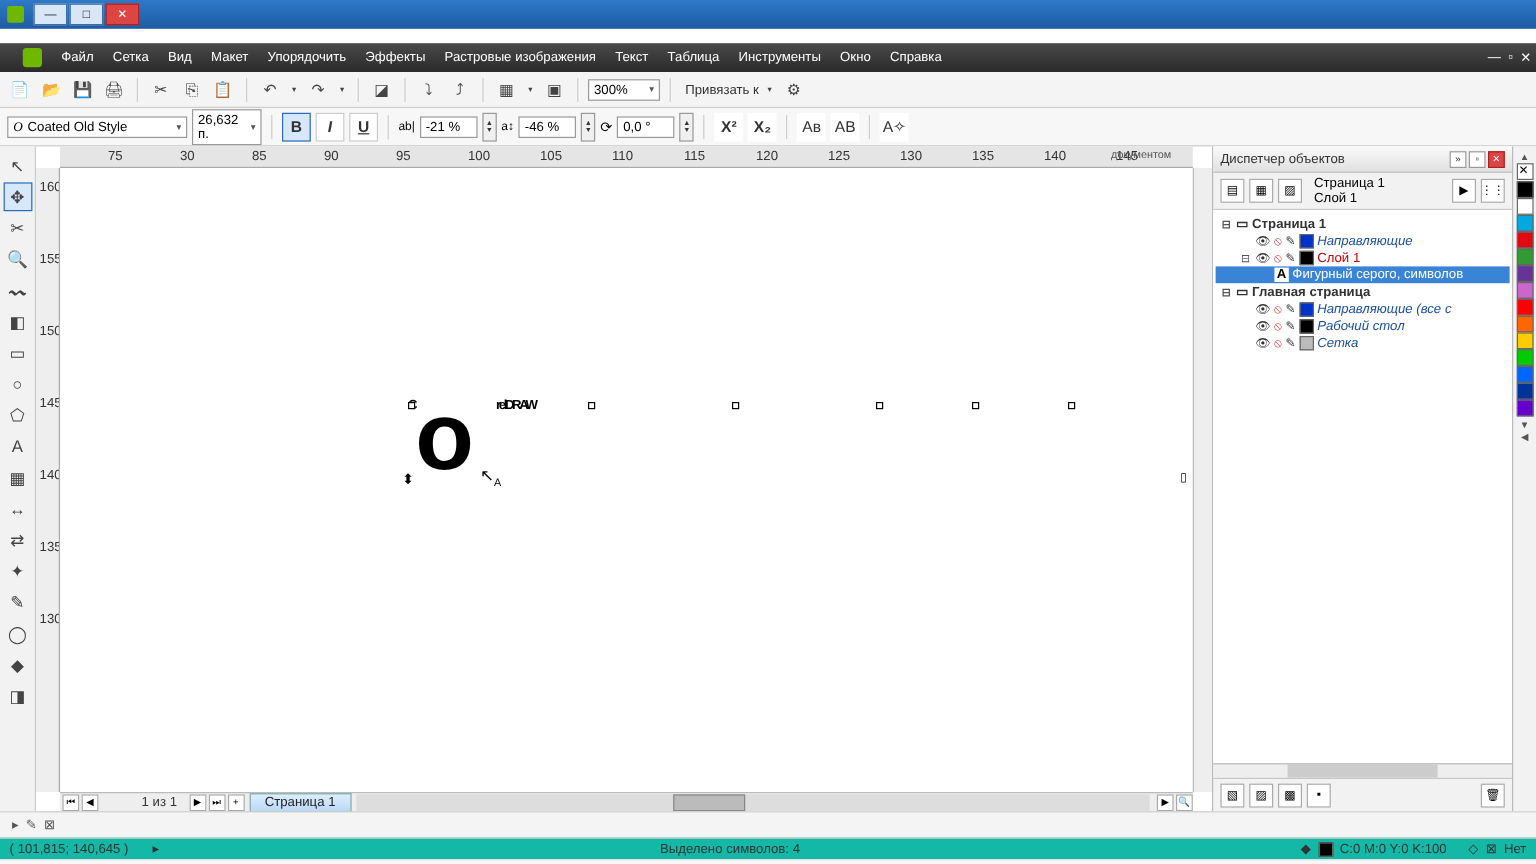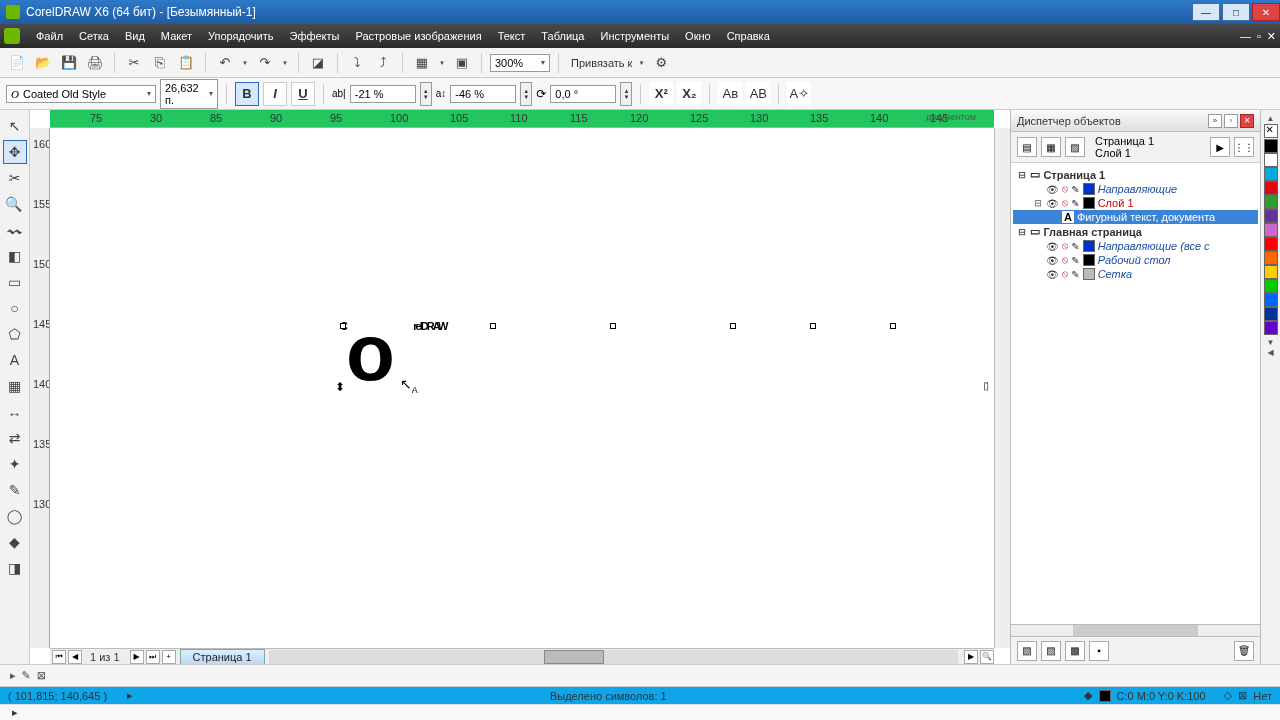--- a/index.html
+++ b/index.html
@@ -3,56 +3,56 @@
 <meta charset="utf-8">
 <style>
 * { margin:0; padding:0; box-sizing:border-box; font-family:Tahoma,Arial,sans-serif; font-size:11px; user-select:none; }
 body { width:1280px; height:720px; background:#fff; overflow:hidden; position:relative; }
 .titlebar { height:24px; background:linear-gradient(#2e79c8,#1f5ba3); display:flex; align-items:center; color:#fff; padding-left:6px; }
 .titlebar .logo { width:14px; height:14px; background:#6fb800; border-radius:2px; margin-right:6px; }
 .titlebar .title { flex:1; font-size:12px; }
 .winbtns { display:flex; }
 .winbtn { width:28px; height:18px; background:#d8e6f6; border:1px solid #3a6ea5; margin-left:2px; display:flex; align-items:center; justify-content:center; font-size:10px; color:#222; }
 .winbtn.close { background:#d44; color:#fff; border-color:#a22; }
-.menubar { height:24px; background:linear-gradient(#4a4a4a,#2a2a2a); display:flex; align-items:center; padding:0 4px; color:#fff; position:relative; }
+.menubar { height:24px; background:linear-gradient(#4a4a4a,#2a2a2a); display:flex; align-items:center; padding:0 19px; color:#fff; position:relative;margin-top:12px; }
 .menubar .m-logo { width:16px; height:16px; background:#6fb800; border-radius:3px; margin-right:8px; }
 .menubar .menu-item { padding:0 8px; line-height:24px; cursor:pointer; }
 .menubar .doc-ctrl { position:absolute; right:4px; color:#fff; font-size:10px; display:flex; gap:6px; }
 .toolbar { height:30px; background:#f4f4f4; border-bottom:1px solid #ccc; display:flex; align-items:center; padding:0 6px; gap:4px; }
 .tbtn { width:22px; height:22px; border:1px solid transparent; display:flex; align-items:center; justify-content:center; font-size:13px; color:#444; cursor:pointer; border-radius:2px; }
 .tsep { width:1px; height:20px; background:#ccc; margin:0 4px; }
 .zoom-sel { border:1px solid #999; padding:2px 4px; min-width:60px; display:flex; align-items:center; justify-content:space-between; font-size:11px; background:#fff; }
 .zoom-sel::after { content:"▾"; font-size:8px; color:#555; margin-left:6px; }
 .snaptxt { font-size:11px; color:#333; margin-left:4px; }
 .propbar { height:32px; background:#f7f7f7; border-bottom:1px solid #ccc; display:flex; align-items:center; padding:0 6px; gap:4px; }
 .font-sel { border:1px solid #999; background:#fff; padding:2px 4px; width:150px; display:flex; align-items:center; gap:4px; }
 .font-sel::after,.size-sel::after { content:"▾"; font-size:8px; margin-left:auto; color:#555; }
 .size-sel { border:1px solid #999; background:#fff; padding:2px 4px; width:58px; display:flex; align-items:center; }
 .pt-btn { width:24px; height:24px; border:1px solid #ccc; display:flex; align-items:center; justify-content:center; font-weight:bold; font-size:13px; color:#333; background:#fff; }
 .pt-btn.active { border-color:#2a6ac1; background:#d8e8fb; }
-.num-in { border:1px solid #999; background:#fff; padding:2px 4px; width:66px; font-size:11px; }
+.num-in { border:1px solid #999; background:#fff; padding:2px 4px; width:48px; font-size:11px; }
 .spinner { width:12px; height:24px; border:1px solid #999; background:#f0f0f0; display:flex; flex-direction:column; align-items:center; justify-content:center; font-size:6px; color:#333; }
 .main { display:flex; height:calc(720px - 24px - 24px - 30px - 32px - 22px - 18px - 16px); }
 .toolbox { width:30px; background:#f2f2f2; border-right:1px solid #ccc; display:flex; flex-direction:column; align-items:center; padding-top:4px; gap:2px; }
 .tool { width:24px; height:24px; display:flex; align-items:center; justify-content:center; font-size:14px; color:#444; cursor:pointer; border:1px solid transparent; }
 .tool.active { background:#d8e8fb; border:1px solid #2a6ac1; }
 .canvas-wrap { flex:1; position:relative; overflow:hidden; }
-.ruler-h { position:absolute; top:0; left:20px; right:16px; height:18px; background:#22c55e; border-bottom:1px solid #aaa; overflow:hidden; font-size:9px; color:#333; }
+.ruler-h { position:absolute; top:0; left:20px; right:16px; height:18px; background:#e5e5e5; border-bottom:1px solid #aaa; overflow:hidden; font-size:9px; color:#333; }
 .ruler-h span { position:absolute; top:2px; }
 .ruler-v { position:absolute; top:18px; left:0; width:20px; bottom:16px; background:#eee; border-right:1px solid #aaa; overflow:hidden; font-size:9px; color:#333; }
 .ruler-v span { position:absolute; left:3px; transform:none; white-space:nowrap; }
 .ruler-unit { position:absolute; right:18px; top:2px; font-size:9px; color:#555; }
 .canvas { position:absolute; top:18px; left:20px; right:16px; bottom:16px; background:#fff; }
 .artwork { position:absolute; top:120px; left:290px; font-family:"Bookman Old Style","Times New Roman",serif; font-weight:bold; font-size:90px; color:#000; letter-spacing:-2px; white-space:nowrap; }
 .artwork .o-drop { position:relative; display:inline-block; font-size:80px; top:50px; }
 .sel-handle { position:absolute; width:6px; height:6px; background:#fff; border:1px solid #000; }
 .vscroll { position:absolute; top:18px; right:0; width:16px; bottom:16px; background:#eee; border-left:1px solid #bbb; }
 .hscroll { position:absolute; bottom:0; left:20px; right:16px; height:16px; background:#eee; border-top:1px solid #bbb; display:flex; align-items:center; }
 .hscroll .navbtn { width:14px; height:14px; border:1px solid #aaa; background:#fff; display:flex; align-items:center; justify-content:center; font-size:8px; margin-left:2px; }
-.page-ind { padding:0 8px; color:#333; }
+.page-ind { padding:0 8px; color:#333;margin-left:28px; }
 .page-tab { background:linear-gradient(#dceeff,#bcd8f5); border:1px solid #7aa; padding:1px 12px; font-size:11px; color:#222; margin-left:4px; }
 .hscroll .track { flex:1; margin:0 4px; height:14px; background:#ddd; position:relative; }
 .hscroll .thumb { position:absolute; left:40%; width:60px; height:100%; background:#bbb; border:1px solid #888; }
 .panel-zone { width:250px; background:#f2f2f2; border-left:1px solid #bbb; display:flex; flex-direction:column; }
 .panel-title { height:22px; background:linear-gradient(#fafafa,#e0e0e0); border-bottom:1px solid #bbb; display:flex; align-items:center; padding:0 6px; font-size:11px; color:#333; }
 .panel-title .pbtns { margin-left:auto; display:flex; gap:2px; }
 .panel-title .pb { width:14px; height:14px; border:1px solid #999; background:#fff; font-size:8px; display:flex; align-items:center; justify-content:center; }
 .panel-title .pb.close { background:#d44; color:#fff; border-color:#a22; }
 .panel-sub { display:flex; align-items:center; padding:3px 6px; gap:4px; border-bottom:1px solid #ccc; }
 .panel-sub .si { width:20px; height:20px; border:1px solid #aaa; background:#fff; display:flex; align-items:center; justify-content:center; font-size:10px; }
@@ -68,32 +68,31 @@
 .panel-btm { height:28px; border-top:1px solid #bbb; display:flex; align-items:center; padding:0 6px; gap:4px; }
 .panel-btm .bi { width:20px; height:20px; border:1px solid #aaa; background:#fff; display:flex; align-items:center; justify-content:center; font-size:10px; }
 .panel-btm .trash { margin-left:auto; }
 .panel-hsb { height:12px; background:#eee; border-top:1px solid #bbb; position:relative; }
 .panel-hsb .th { position:absolute; left:25%; width:50%; height:100%; background:#ccc; }
 .palette-dock { width:20px; background:#f2f2f2; border-left:1px solid #bbb; display:flex; flex-direction:column; align-items:center; padding-top:4px; gap:1px; }
 .swatch { width:14px; height:14px; border:1px solid #666; }
 .swatch.none { background:#fff; position:relative; }
 .swatch.none::after { content:"✕"; position:absolute; font-size:10px; color:#000; left:1px; top:-1px; }
 .colorwell { height:22px; background:#f4f4f4; border-top:1px solid #ccc; display:flex; align-items:center; padding:0 10px; gap:6px; font-size:11px; color:#555; font-style:italic; }
-.statusbar { height:18px; background:#0ea5e9; border-top:1px solid #ccc; display:flex; align-items:center; padding:0 8px; font-size:11px; color:#333; }
+.statusbar { height:18px; background:#14b8a6; border-top:1px solid #ccc; display:flex; align-items:center; padding:0 8px; font-size:11px; color:#333; }
 .statusbar .seg { margin-right:20px; }
 .statusbar .right { margin-left:auto; display:flex; align-items:center; gap:6px; }
 .statusbar .csw { width:12px; height:12px; background:#000; border:1px solid #666; }
 .profilebar { height:16px; background:#f8f8f8; border-top:1px solid #ddd; padding:0 8px; font-size:10px; color:#333; display:flex; align-items:center; }
 </style>
 </head>
 <body>
 
 <div class="titlebar">
   <div class="logo"></div>
-  <div class="title">CorelDRAW X6 (64 бит) - [Безымянный-1]</div>
   <div class="winbtns">
     <div class="winbtn">—</div>
     <div class="winbtn">□</div>
     <div class="winbtn close">✕</div>
   </div>
 </div>
 
 <div class="menubar">
   <div class="m-logo"></div>
   <div class="menu-item">Файл</div>
@@ -300,21 +299,21 @@
           <span class="tw">⊟</span>
           <span class="eye">👁</span>
           <span class="eye" style="color:#c33;">⦸</span>
           <span class="eye">✎</span>
           <span class="sw" style="background:#000"></span>
           <span class="lbl red">Слой 1</span>
         </div>
         <div class="tree-row sel" style="padding-left: 36px;">
           <span class="tw"></span>
           <span style="font-weight:bold;background:#fff;color:#000;padding:0 2px;">A</span>
-          <span class="lbl ">Фигурный текст, документа</span>
+          <span class="lbl ">Фигурный серого, символов</span>
         </div>
         <div class="tree-row bold" style="padding-left: 4px;">
           <span class="tw">⊟</span>
           <span style="font-size:11px;">▭</span>
           <span class="lbl ">Главная страница</span>
         </div>
         <div class="tree-row" style="padding-left: 20px;">
           <span class="tw"></span>
           <span class="eye">👁</span>
           <span class="eye" style="color:#c33;">⦸</span>
@@ -377,21 +376,21 @@
 
 <div class="colorwell">
   <span style="font-style:normal;">▸</span>
   <span style="font-style:normal;">✎</span>
   <span style="font-style:normal;">⊠</span>
 </div>
 
 <div class="statusbar">
   <span class="seg">( 101,815; 140,645 )</span>
   <span>▸</span>
-  <span style="flex:1;text-align:center;">Выделено символов: 1</span>
+  <span style="flex:1;text-align:center;">Выделено символов: 4</span>
   <div class="right">
     <span>◆</span>
     <div class="csw"></div>
     <span>C:0 M:0 Y:0 K:100</span>
     <span style="margin-left:12px;">◇</span>
     <span>⊠</span>
     <span>Нет</span>
   </div>
 </div>
 

